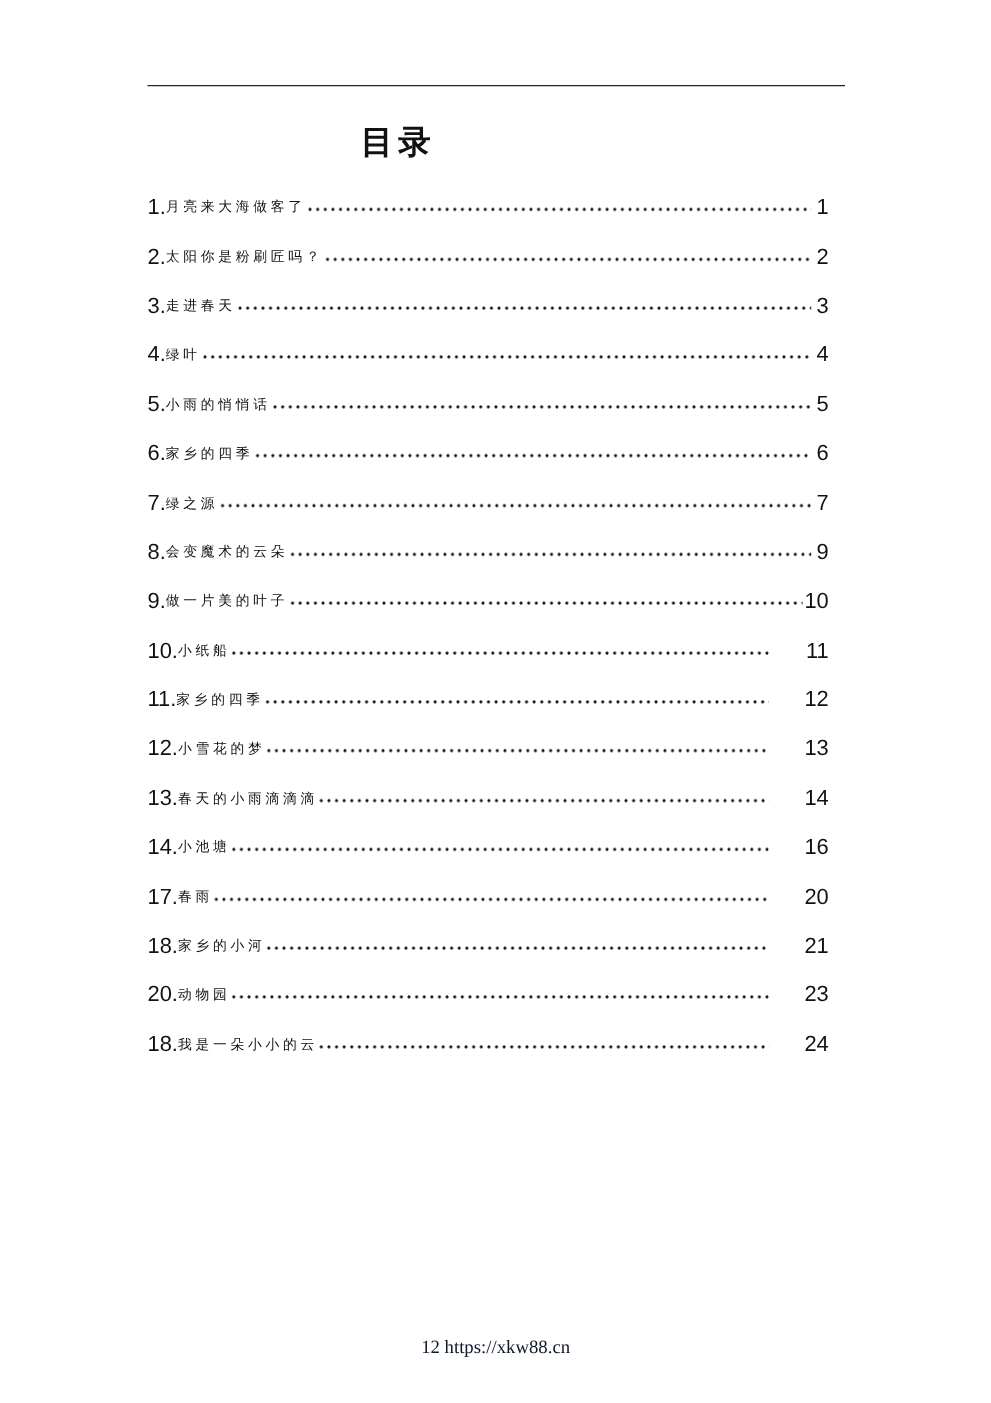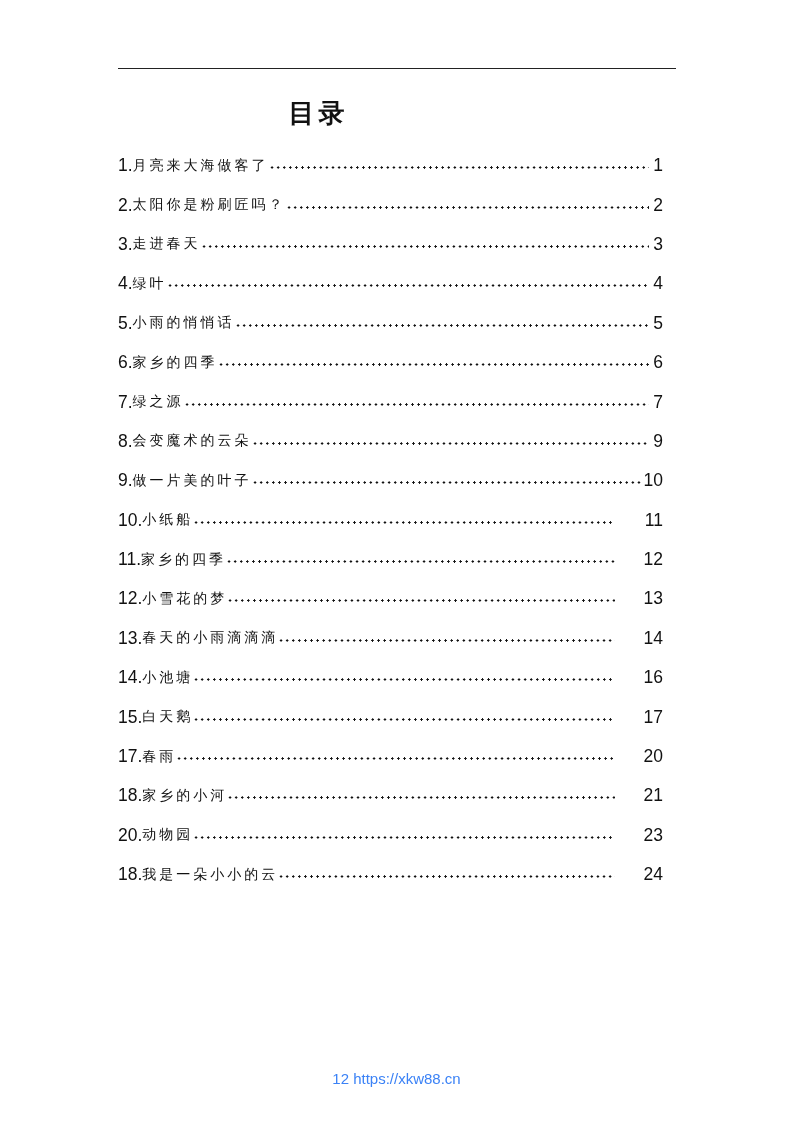--- a/index.html
+++ b/index.html
@@ -4,30 +4,30 @@
 <style>
   html, body { margin: 0; padding: 0; background: #ffffff; }
   body { width: 793px; height: 1122px; position: relative; overflow: hidden;
          font-family: "DejaVu Sans", "Liberation Sans", sans-serif; color: #111; }
   .top-rule { position: absolute; left: 118px; top: 68px; width: 558px; height: 0; border-top: 1.2px solid #222; }
   .title { position: absolute; left: 0; width: 637px; top: 96px; text-align: center;
            font-size: 26px; font-weight: bold; letter-spacing: 4px; font-family: "DejaVu Serif", serif; }
   .toc { position: absolute; left: 118px; top: 146px; width: 545px; }
   .toc-row { position: relative; height: 39.4px; display: flex; align-items: center; font-size: 17px; }
   .toc-num { white-space: nowrap; font-family: "Liberation Sans", sans-serif; font-size: 17.5px; }
-  .toc-title { white-space: nowrap; letter-spacing: 3px; font-family: "DejaVu Sans", sans-serif; font-size: 14px; }
+  .toc-title { white-space: nowrap; letter-spacing: 3px; font-family: "DejaVu Sans", sans-serif; font-size: 11px; }
   .toc-dots { flex: 1; height: 3px; margin: 0 2px 0 0; align-self: center; margin-top: 4px;
               background-image: radial-gradient(circle, #111 1.1px, transparent 1.3px);
               background-size: 6.1px 3px; background-repeat: repeat-x; background-position: left center; }
   .toc-page { white-space: nowrap; font-family: "Liberation Sans", sans-serif; font-size: 17.5px; text-align: right; }
   .toc-page.narrow { min-width: 12px; }
   .toc-page.wide { min-width: 36px; }
   .toc-row.gap .toc-dots { margin-right: 12px; }
   .footer { position: absolute; left: 0; width: 793px; top: 1070px; text-align: center;
-            font-size: 15px; color: #3b82f6; font-family: Liberation Sans, sans-serif; }
+            font-size: 15px; color: #0f172a; font-family: Liberation Serif, serif; }
 </style>
 </head>
 <body>
 
 <div class="top-rule"></div>
 
 <div class="title">目录</div>
 
 <div class="toc" id="toc">
     <div class="toc-row">
@@ -108,26 +108,20 @@
       <span class="toc-dots"></span>
       <span class="toc-page wide">14</span>
     </div>
     <div class="toc-row gap">
       <span class="toc-num">14.</span>
       <span class="toc-title">小池塘</span>
       <span class="toc-dots"></span>
       <span class="toc-page wide">16</span>
     </div>
     <div class="toc-row gap">
-      <span class="toc-num">15.</span>
-      <span class="toc-title">白天鹅</span>
-      <span class="toc-dots"></span>
-      <span class="toc-page wide">17</span>
-    </div>
-    <div class="toc-row gap">
       <span class="toc-num">17.</span>
       <span class="toc-title">春雨</span>
       <span class="toc-dots"></span>
       <span class="toc-page wide">20</span>
     </div>
     <div class="toc-row gap">
       <span class="toc-num">18.</span>
       <span class="toc-title">家乡的小河</span>
       <span class="toc-dots"></span>
       <span class="toc-page wide">21</span>

